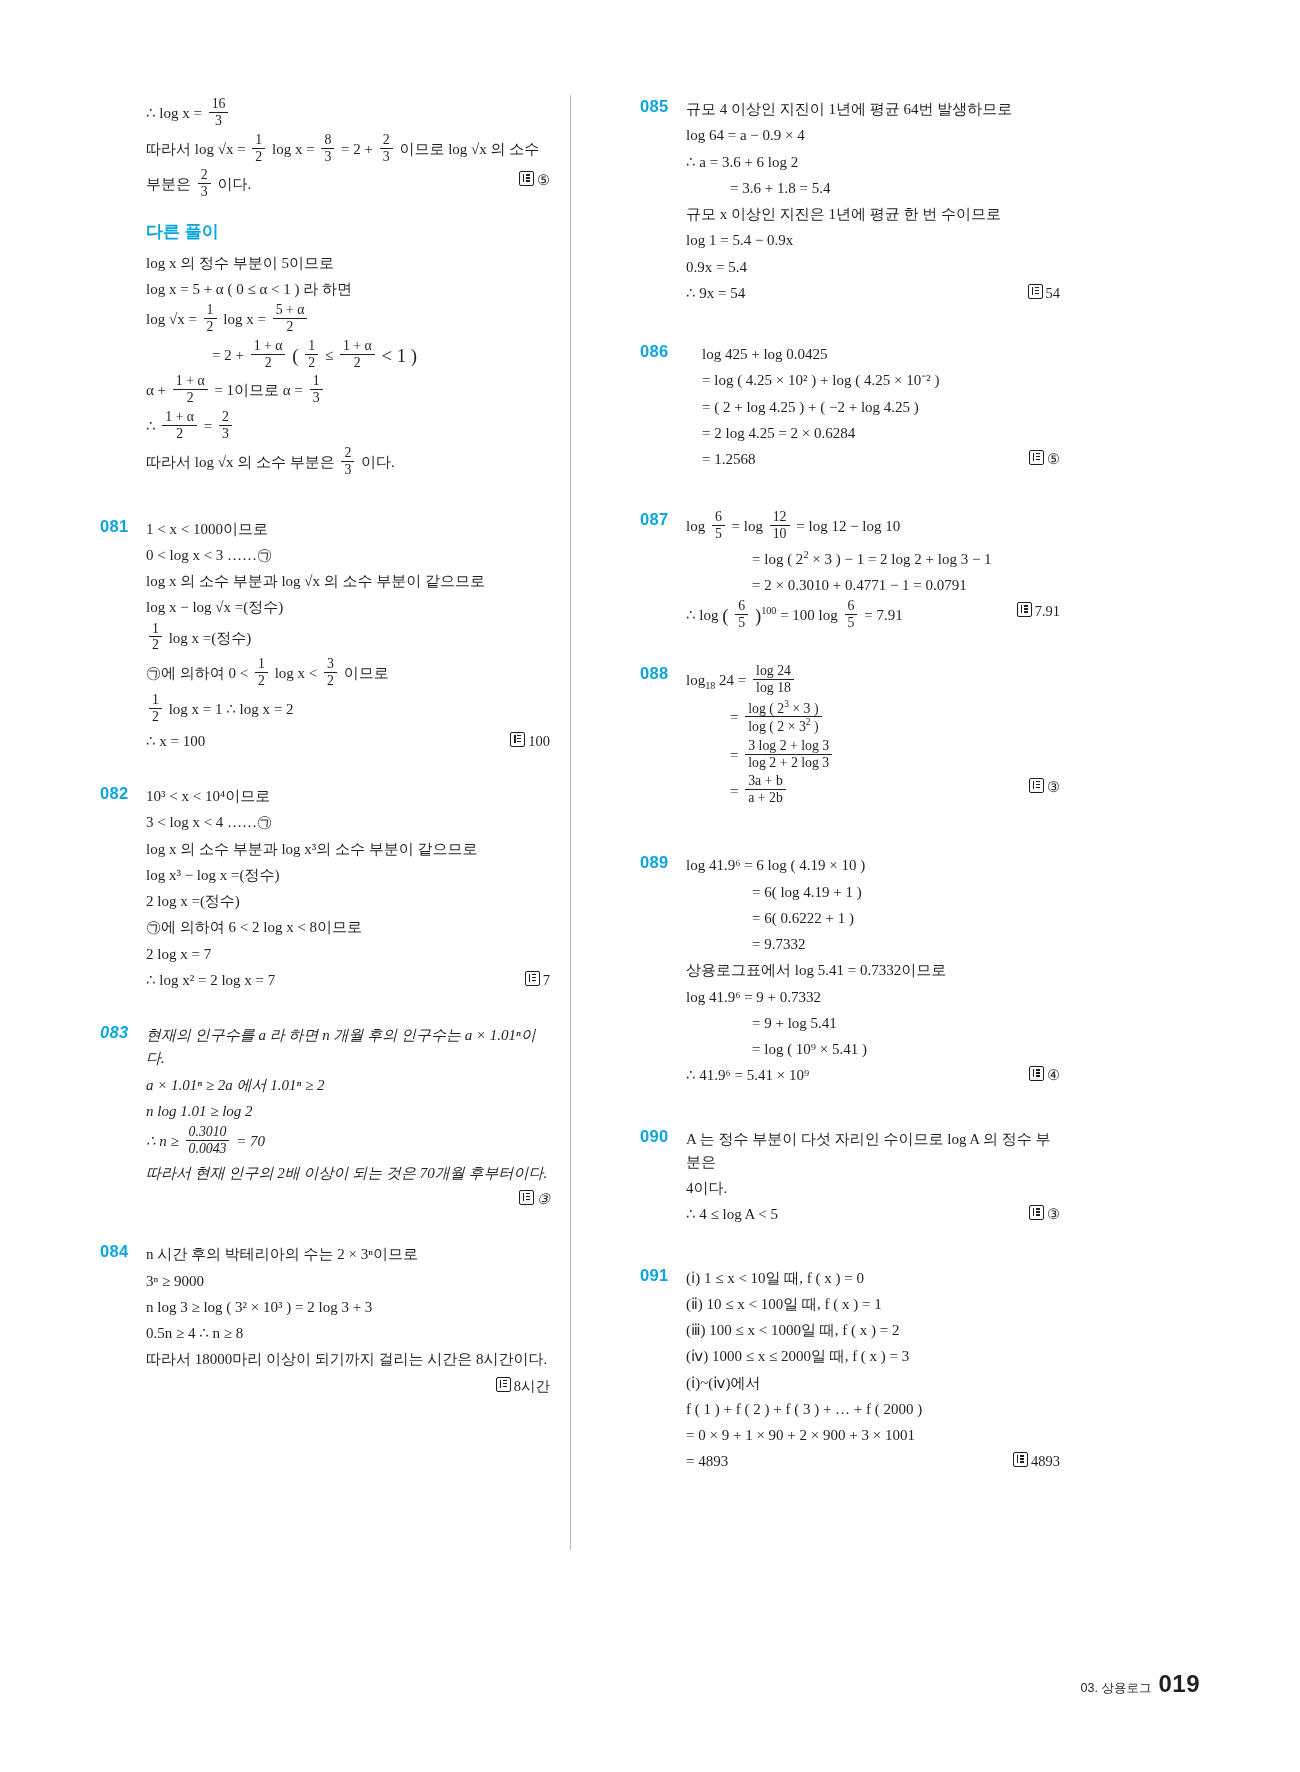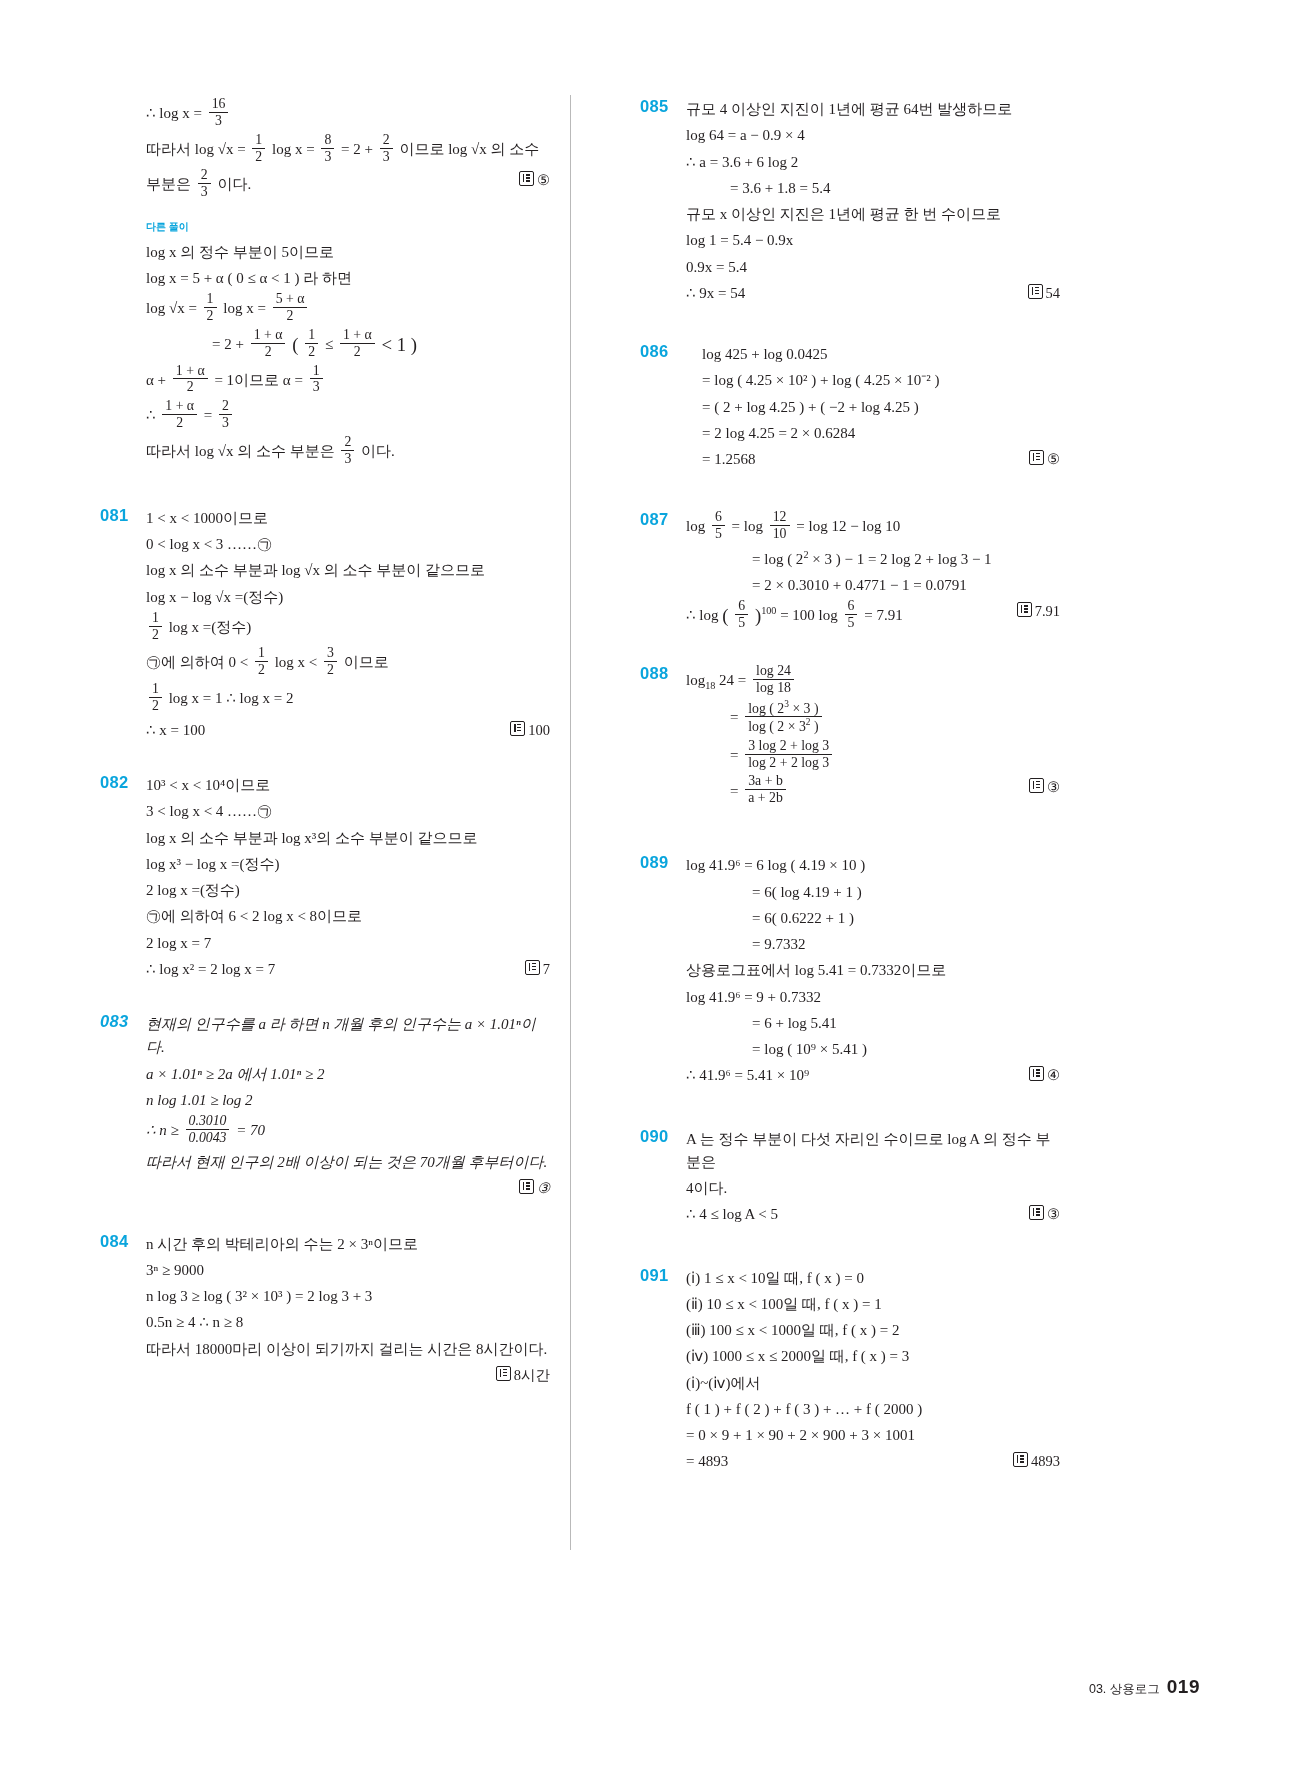--- a/index.html
+++ b/index.html
@@ -54,21 +54,21 @@
   .body {
     flex:1 1 auto;
     font-size:15px;
     line-height:1.55;
     position:relative;
   }
   .line { margin:3px 0; white-space:nowrap; }
   .line.wrap { white-space:normal; }
   .ind2 { padding-left:44px; }
   .ind3 { padding-left:66px; }
-  .sub { color:#0aa5dd; font-weight:bold; font-family:"Liberation Sans", sans-serif; font-size:10px; margin:14px 0 6px; }
+  .sub { color:#0aa5dd; font-weight:bold; font-family:"Liberation Sans", sans-serif; font-size:17px; margin:14px 0 6px; }
   .ans {
     float:right;
     white-space:nowrap;
     font-size:14.5px;
   }
   .ansline { text-align:right; margin-top:2px; font-size:14.5px; }
   .bk {
     display:inline-block;
     width:13px; height:13px;
     border:1.4px solid #231f20;
@@ -110,21 +110,21 @@
   .big { font-size:1.25em; vertical-align:-0.12em; }
   .footer {
     position:absolute;
     right:100px;
     bottom:50px;
     font-family:"Liberation Sans", sans-serif;
     font-size:12.5px;
     color:#231f20;
   }
   .footer .pg {
-    font-size:19px;
+    font-size:24px;
     font-weight:bold;
     margin-left:7px;
     letter-spacing:0.5px;
   }
   .clr { clear:both; }
 </style>
 </head>
 <body>
 
 <div class="page">
@@ -408,21 +408,21 @@
 
       <div class="item" style="margin-top:40px;">
         <div class="num">089</div>
         <div class="body">
           <div class="line">log 41.9⁶ = 6 log ( 4.19 × 10 )</div>
           <div class="line ind3">= 6( log 4.19 + 1 )</div>
           <div class="line ind3">= 6( 0.6222 + 1 )</div>
           <div class="line ind3">= 9.7332</div>
           <div class="line">상용로그표에서 log 5.41 = 0.7332이므로</div>
           <div class="line">log 41.9⁶ = 9 + 0.7332</div>
-          <div class="line ind3">= 6 + log 5.41</div>
+          <div class="line ind3">= 9 + log 5.41</div>
           <div class="line ind3">= log ( 10⁹ × 5.41 )</div>
           <div class="line">
             <span class="ans"><span class="bk"></span><span>④</span></span>
             <span>∴ 41.9⁶ = 5.41 × 10⁹</span>
           </div>
           <div class="clr"></div>
         </div>
       </div>
 
       <div class="item" style="margin-top:34px;">

